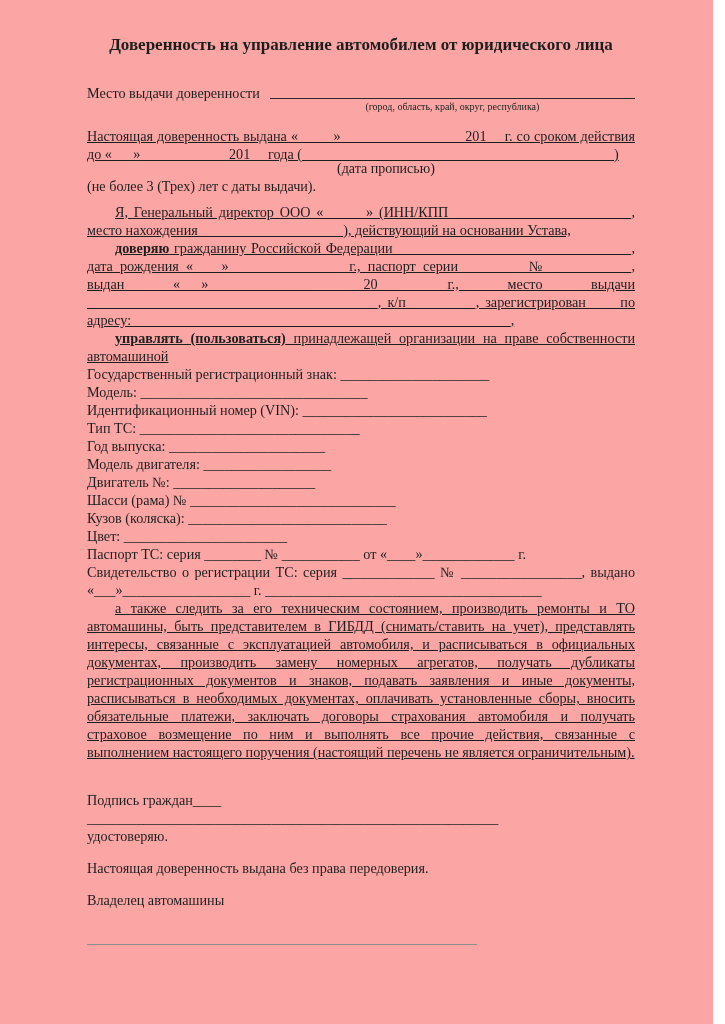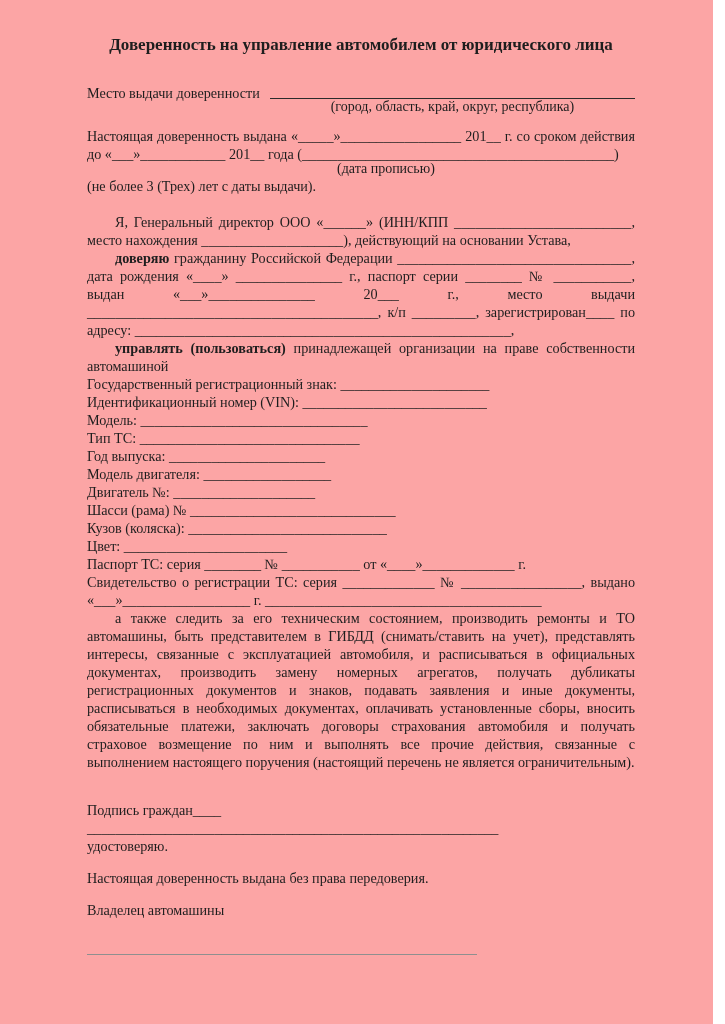--- a/index.html
+++ b/index.html
@@ -11,27 +11,27 @@
     font-size: 14.2px; line-height: 18px;
   }
   .title {
     font-size: 17px; font-weight: bold; text-align: center;
     line-height: 22px; margin-bottom: 28px;
   }
   .field-row { display: flex; align-items: flex-start; margin-bottom: 14px; }
   .field-row .label { white-space: nowrap; padding-right: 10px; }
   .fill { display: inline-flex; flex-direction: column; flex: 1; }
   .fill-line { display: block; height: 15px; border-bottom: 1px solid #2b2b2b; }
-  .hint { font-size: 14px; line-height: 12px; text-align: center; color: #1e1e1e; padding-top: 2px; }
+  .hint { font-size: 10px; line-height: 12px; text-align: center; color: #1e1e1e; padding-top: 2px; }
   .date-hint { font-size: 14px; line-height: 12px; padding-left: 250px; text-align: left; }
   .para { text-align: left; }
-  .justify { text-align: justify; }
+  .justify { text-align: justify; text-decoration: underline; }
   .indent { text-indent: 28px; }
   .note { margin-top: 2px; }
-  .mt1 { margin-top: 18px; }
+  .mt1 { margin-top: 8px; }
   .fline { text-align: left; }
   .fjust { text-align: justify; }
   .sig { margin-top: 30px; }
   .gap { margin-top: 14px; }
   .owner-line { margin-top: 20px; width: 390px; height: 16px; border-bottom: 1px solid #8f8f8f; }
   b { font-weight: bold; }
 </style>
 </head>
 <body>
 
@@ -52,22 +52,22 @@
   <p class="note">(не более 3 (Трех) лет с даты выдачи).</p>
 
   <p class="para justify indent mt1">Я, Генеральный директор ООО «______» (ИНН/КПП _________________________, место нахождения ____________________), действующий на основании Устава,</p>
 
   <p class="para justify indent"><b>доверяю</b><span> гражданину Российской Федерации _________________________________, дата рождения «____» _______________ г., паспорт серии ________ № ___________, выдан «___»_______________ 20___ г., место выдачи _________________________________________, к/п _________, зарегистрирован____ по адресу: _____________________________________________________,</span></p>
 
   <p class="para justify indent"><b>управлять (пользоваться)</b><span> принадлежащей организации на праве собственности автомашиной</span></p>
 
   <div>
     <div class="fline">Государственный регистрационный знак: _____________________</div>
+    <div class="fline">Модель: ________________________________</div>
     <div class="fline">Идентификационный номер (VIN): __________________________</div>
-    <div class="fline">Модель: ________________________________</div>
     <div class="fline">Тип ТС: _______________________________</div>
     <div class="fline">Год выпуска: ______________________</div>
     <div class="fline">Модель двигателя: __________________</div>
     <div class="fline">Двигатель №: ____________________</div>
     <div class="fline">Шасси (рама) № _____________________________</div>
     <div class="fline">Кузов (коляска): ____________________________</div>
     <div class="fline">Цвет: _______________________</div>
     <div class="fline">Паспорт ТС: серия ________ № ___________ от «____»_____________ г.</div>
     <div class="fline fjust">Свидетельство о регистрации ТС: серия _____________ № _________________, выдано «___»__________________ г. _______________________________________</div>
   </div>

